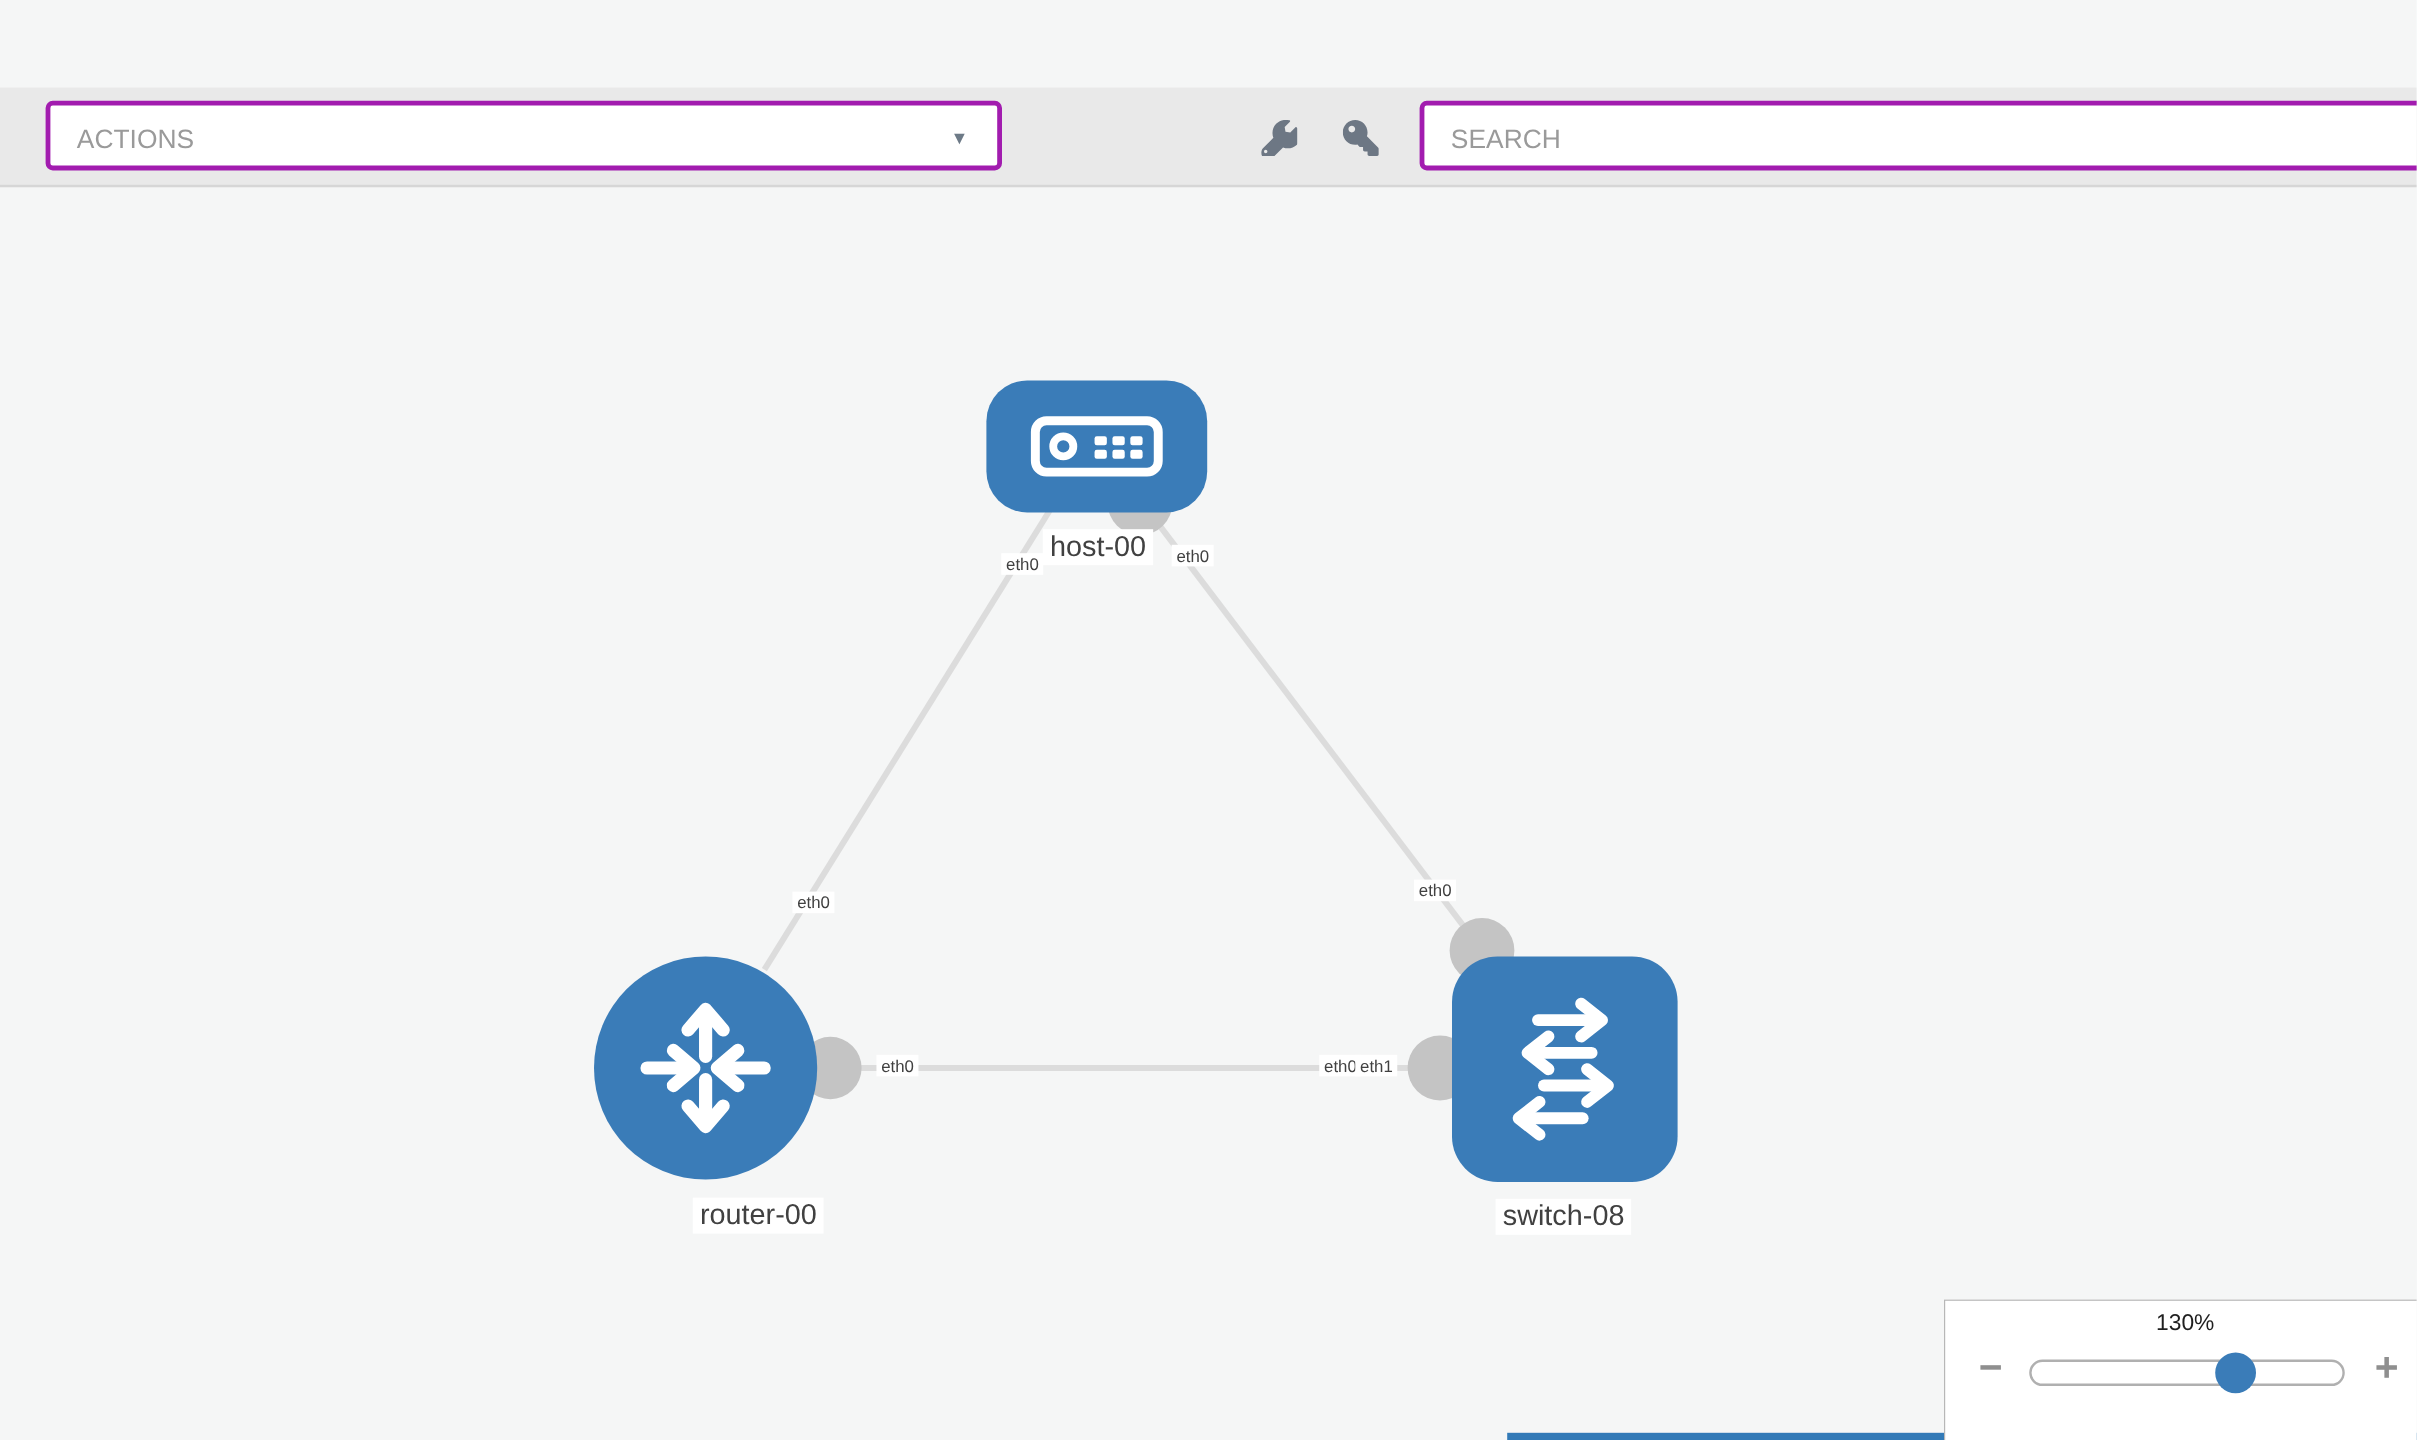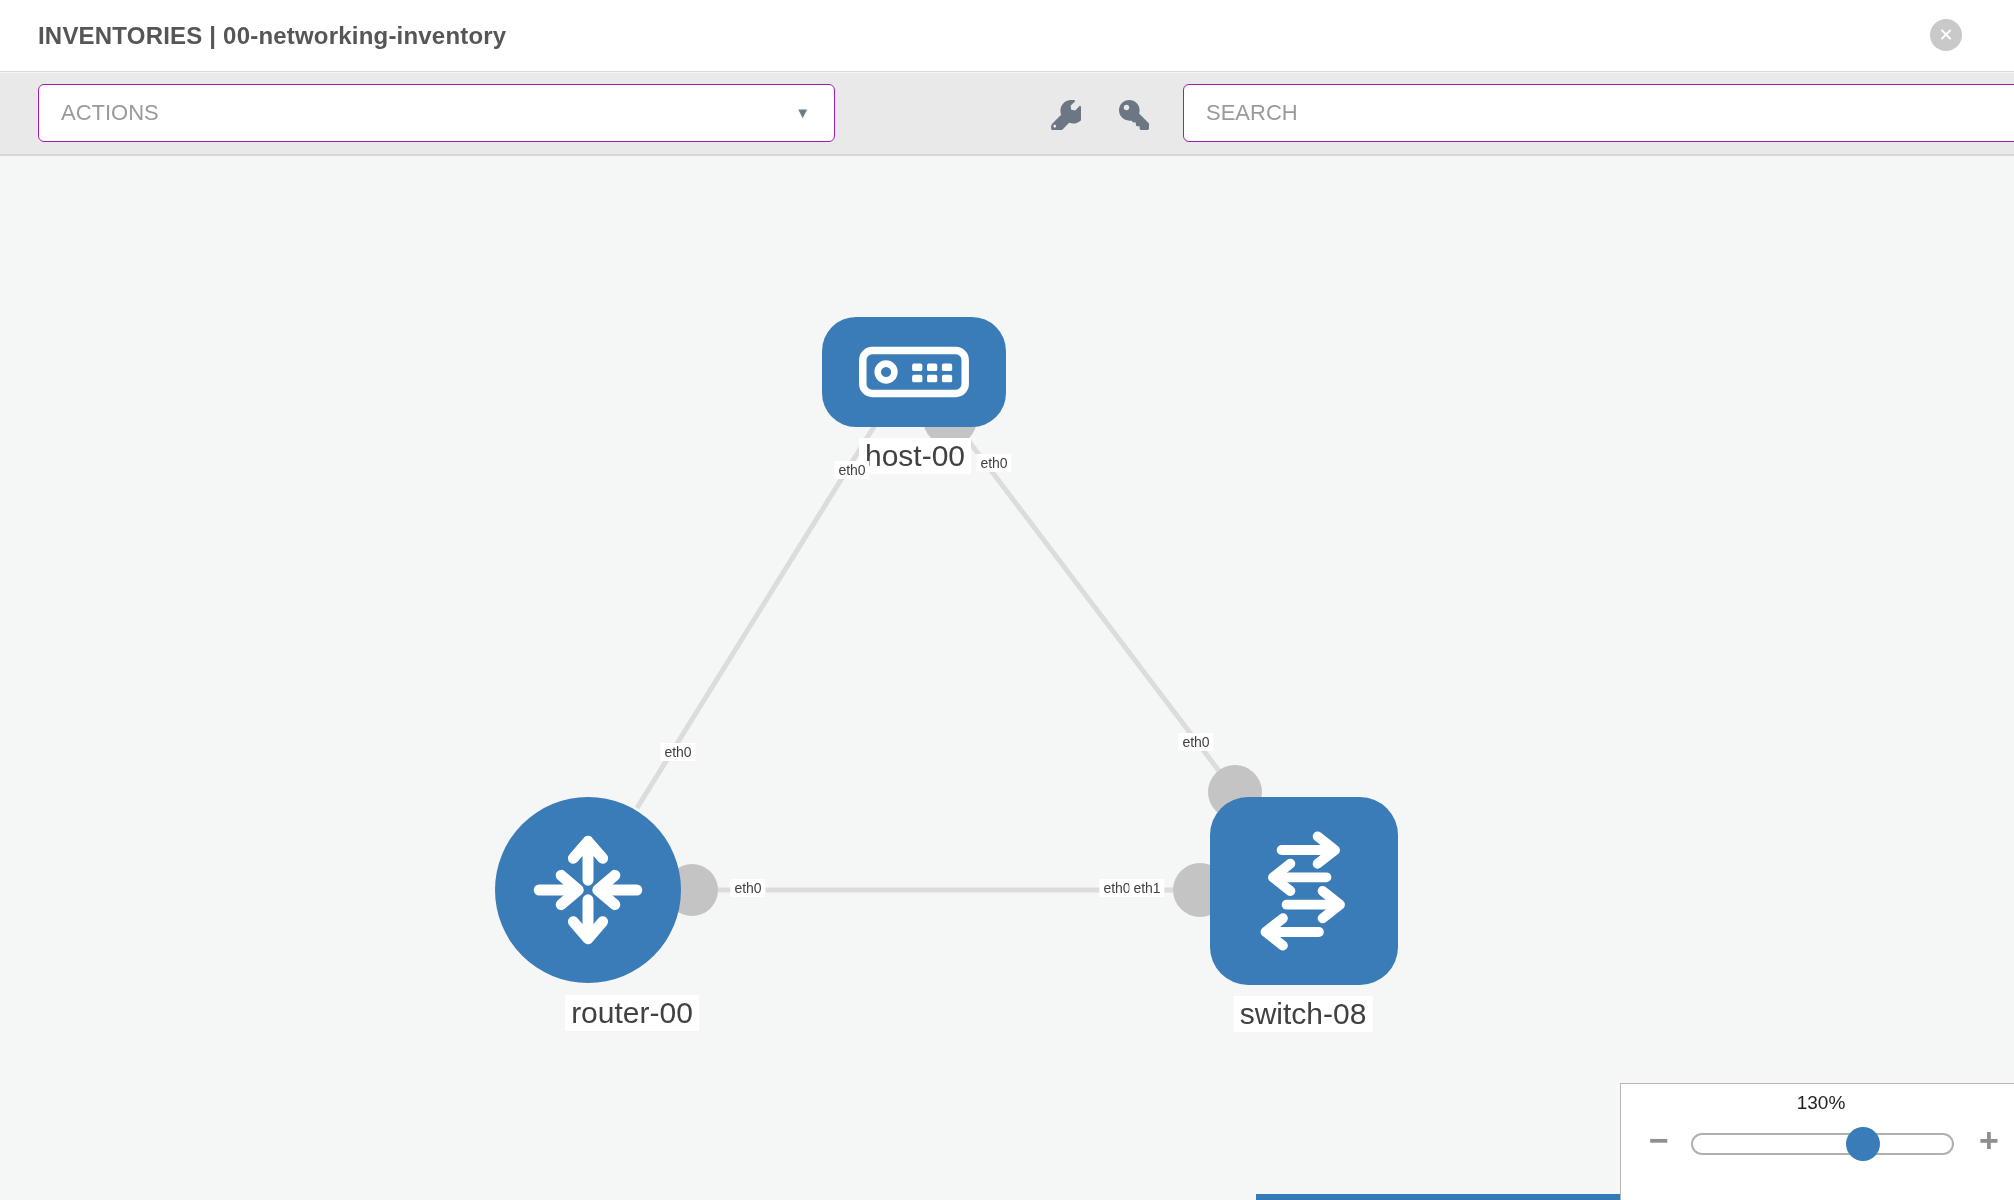--- a/index.html
+++ b/index.html
@@ -14,21 +14,21 @@
                   font-size:24px; font-weight:bold; color:#565656; letter-spacing:0.2px; }
   .close-btn { position:absolute; left:1930px; top:19px; width:32px; height:32px;
                border-radius:50%; background:#c9c9c9; cursor:pointer;
                display:flex; align-items:center; justify-content:center; }
   .close-btn span { color:#ffffff; font-size:18px; font-weight:bold; line-height:1; }
 
   
   .toolbar { position:absolute; top:73px; left:0; width:2014px; height:83px;
              background:#e9e9e9; border-bottom:2px solid #d6d6d6; z-index:10; }
   .select-box { position:absolute; top:11px; height:58px; background:#ffffff;
-                border:1px solid #a21caf; border-radius:6px; }
+                border:4px solid #a21caf; border-radius:6px; }
   .select-box .ph { position:absolute; left:22px; top:0; height:56px; line-height:56px;
                     font-size:22px; color:#9a9a9a; }
   .select-box .caret { position:absolute; right:24px; top:0; height:56px; line-height:56px;
                        font-size:15px; color:#6d7a87; }
   .actions-box { left:38px; width:797px; }
   .search-box { left:1183px; width:876px; }
   .tool-icon { position:absolute; top:22px; width:40px; height:40px; cursor:pointer;
                display:flex; align-items:center; justify-content:center; }
   .tool-icon svg { width:30px; height:30px; fill:#6d7784; }
   .wrench-btn { left:1046px; }
@@ -41,21 +41,21 @@
 
   .node { position:absolute; z-index:2; background:#3a7cb8; display:flex;
           align-items:center; justify-content:center; cursor:pointer; }
   .node svg { display:block; }
   .node-host { left:822px; top:317px; width:184px; height:110px; border-radius:34px; }
   .node-router { left:495px; top:797px; width:186px; height:186px; border-radius:50%; }
   .node-switch { left:1210px; top:797px; width:188px; height:188px; border-radius:38px; }
 
   .chip { position:absolute; z-index:3; background:#ffffff; color:#414141;
           white-space:nowrap; transform:translate(-50%,-50%); padding:1px 6px; }
-  .node-chip { font-size:30px; }
+  .node-chip { font-size:24px; }
   .if-chip { font-size:14px; padding:1px 4px; }
   .chip-host   { left:915px;  top:456px; }
   .chip-router { left:588px;  top:1013px;margin-left:44px; }
   .chip-switch { left:1303px; top:1014px; }
   .if-0 { left:852px;  top:470px; }
   .if-1 { left:994px;  top:463px; }
   .if-2 { left:678px;  top:752px; }
   .if-3 { left:1196px; top:742px; }
   .if-4 { left:748px;  top:888px; }
   .if-5 { left:1117px; top:888px; z-index:3; }
@@ -77,26 +77,20 @@
   .zoom-track { position:absolute; left:70px; top:49px; width:263px; height:22px;
                 background:#ffffff; border:2px solid #b0b0b0; border-radius:12px; cursor:pointer; }
   .zoom-thumb { position:absolute; left:225px; top:43px; width:34px; height:34px;
                 border-radius:50%; background:#3a7cb8; cursor:grab; }
 </style>
 </head>
 <body>
 
 <div class="app">
 
-  <div class="header">
-    <div class="header-title">INVENTORIES | 00-networking-inventory</div>
-    <div class="close-btn">
-      <span>✕</span>
-    </div>
-  </div>
 
   <div class="toolbar">
     <div class="select-box actions-box">
       <span class="ph">ACTIONS</span>
       <span class="caret">▼</span>
     </div>
 
     <div class="tool-icon wrench-btn">
       <svg viewBox="0 0 512 512">
         <path d="M507.73 109.1c-2.24-9.03-13.54-12.09-20.12-5.51l-74.36 74.36-67.88-11.31-11.31-67.88 74.36-74.36c6.62-6.62 3.43-17.9-5.66-20.16C335.1-13.13 262.6 4.53 212.7 54.54c-52.75 52.88-65.14 133.18-39.59 198.1L28.45 397.33c-37.93 37.93-37.93 99.41 0 137.34 37.95 37.95 99.44 37.93 137.36 0l144.59-144.59c64.92 25.57 145.25 13.17 198.1-39.67 50.05-49.95 67.69-122.48 53.23-197.31zM64 472c-13.25 0-24-10.75-24-24 0-13.26 10.75-24 24-24s24 10.74 24 24c0 13.25-10.75 24-24 24z"></path>

